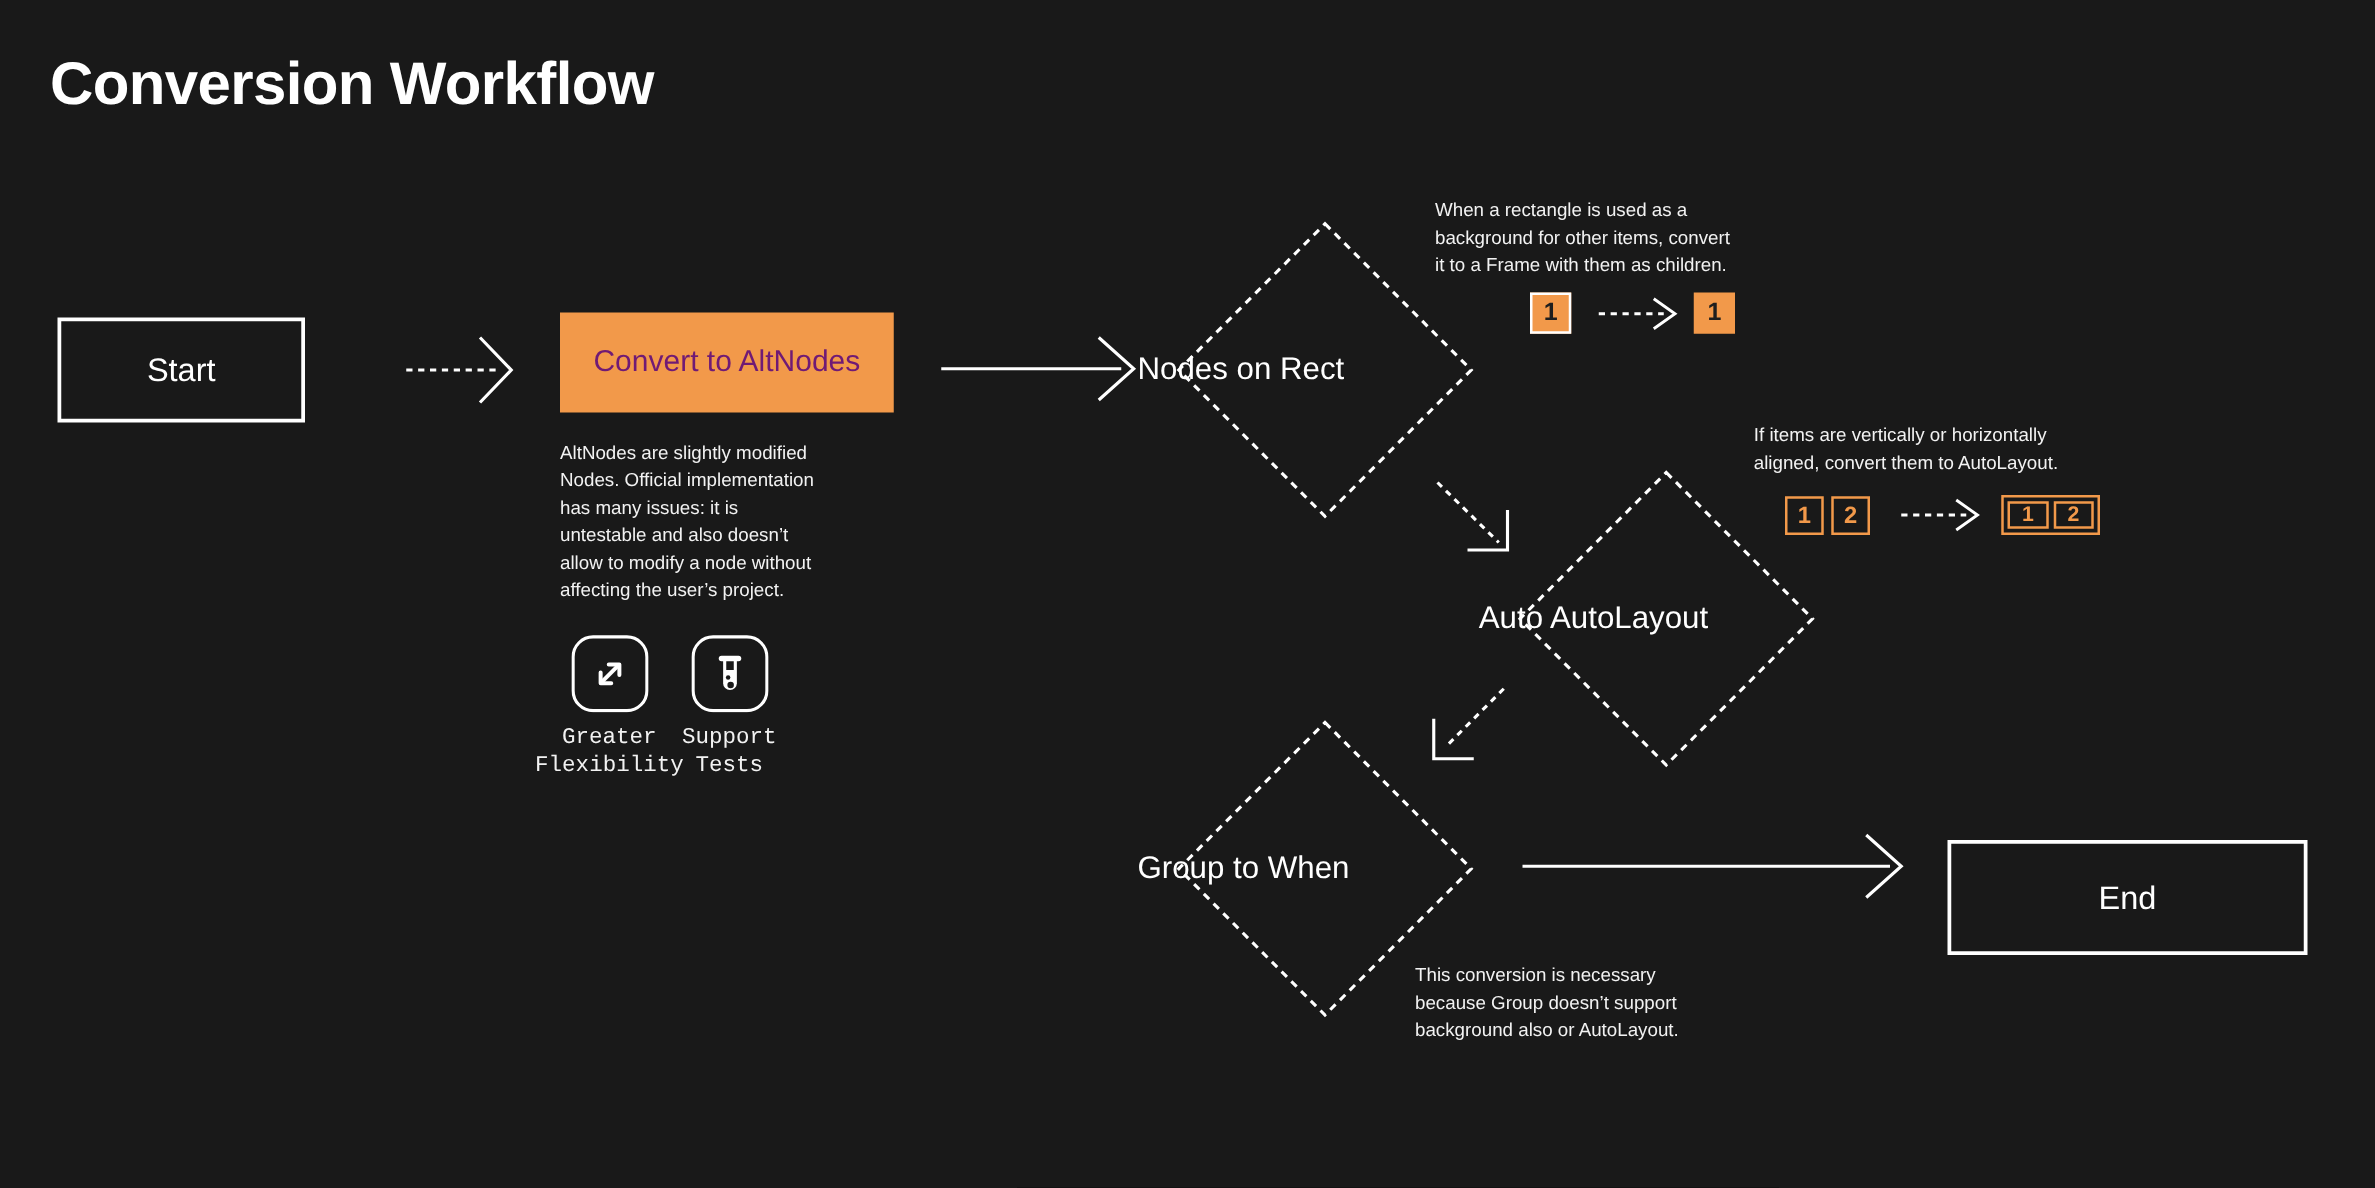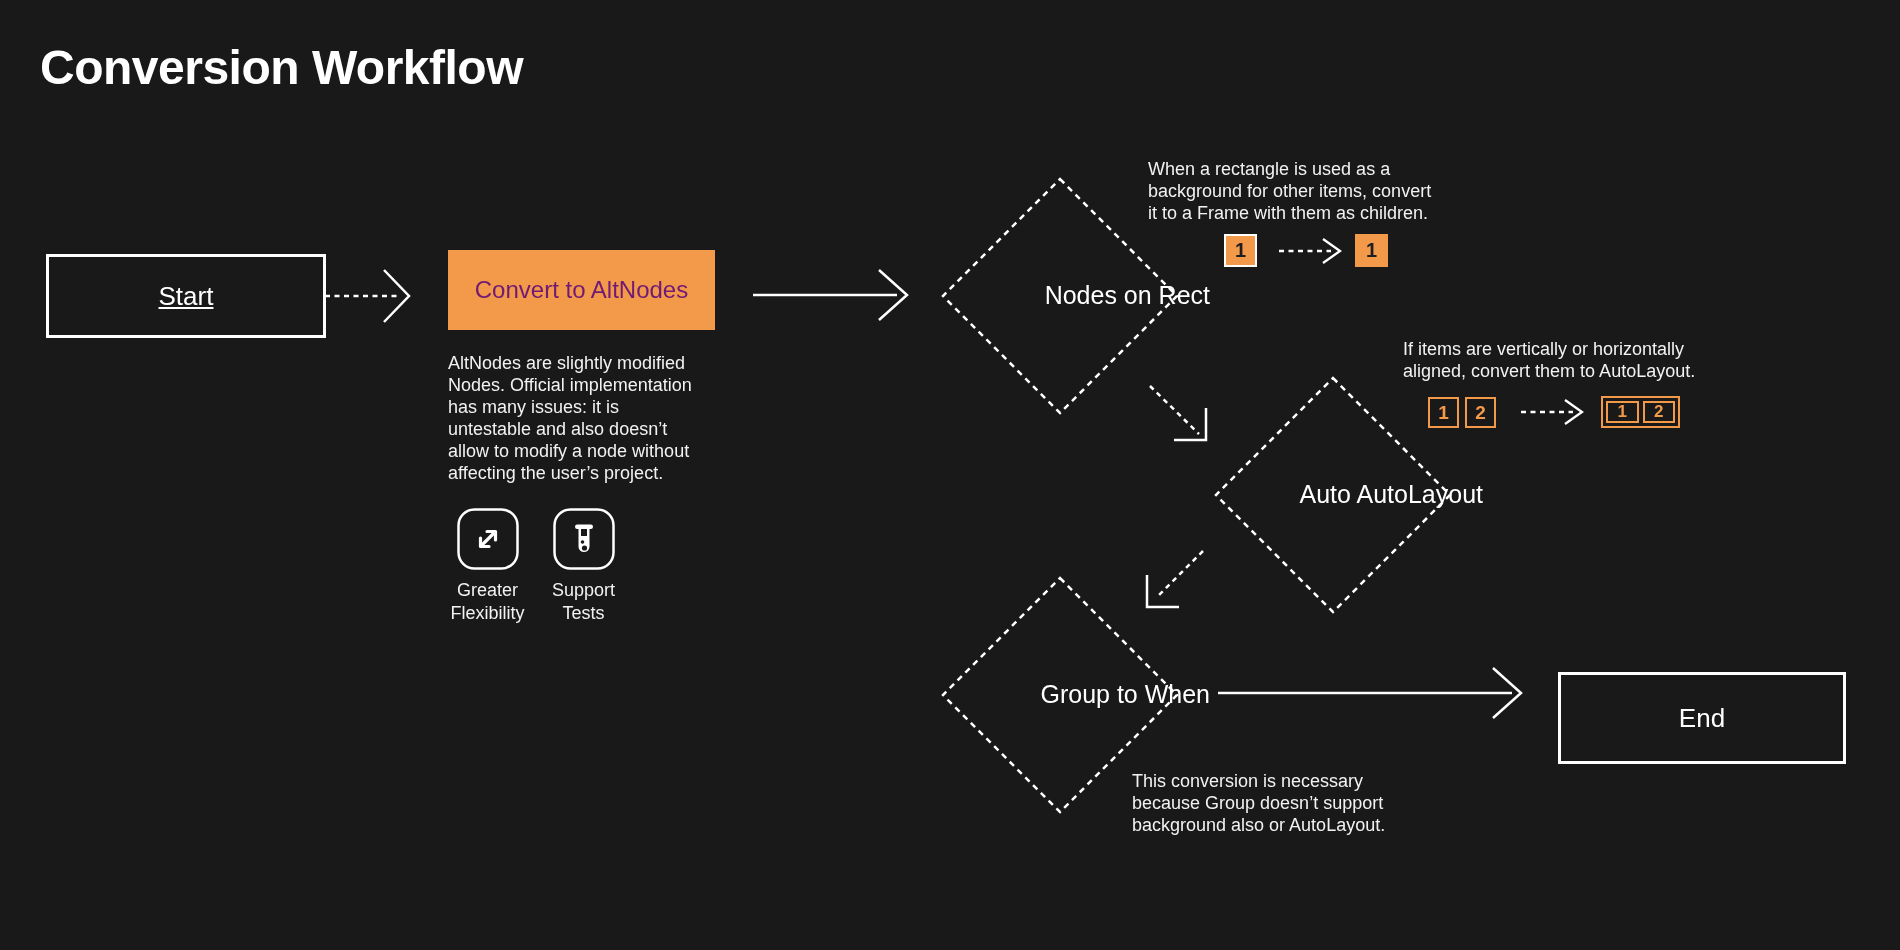--- a/index.html
+++ b/index.html
@@ -15,26 +15,26 @@
   .rect-node{
     position:absolute;border:3px solid #ffffff;box-sizing:border-box;
     display:flex;align-items:center;justify-content:center;font-size:26px;color:#ffffff;
   }
   .orange-node{
     position:absolute;background:#F2994A;box-sizing:border-box;
     display:flex;align-items:center;justify-content:center;
     font-size:24px;font-weight:500;color:#701a75;
   }
   .diamond-label{
-    position:absolute;width:300px;text-align:right;font-size:25px;color:#ffffff;
+    position:absolute;width:300px;text-align:left;font-size:25px;color:#ffffff;
   }
   .para,.note{
-    position:absolute;font-size:18px;line-height:22px;color:#F2F2F2;white-space:pre-line;
+    position:absolute;font-size:15px;line-height:22px;color:#F2F2F2;white-space:pre-line;
   }
-  .features{position:absolute;left:443px;top:508px;display:flex;gap:7px;}
+  .features{position:absolute;left:443px;top:508px;display:flex;gap:7px;font-family:Liberation Mono, monospace;}
   .feature{width:89px;display:flex;flex-direction:column;align-items:center;}
   .feature .icon-box{width:62px;height:62px;}
   .feature .flabel{
     margin-top:9px;font-size:18px;line-height:23px;text-align:center;
     color:#F2F2F2;white-space:pre-line;
   }
   .sq-filled{
     position:absolute;width:33px;height:33px;background:#F2994A;box-sizing:border-box;
     display:flex;align-items:center;justify-content:center;
     font-size:20px;font-weight:700;color:#1E1E1E;
@@ -97,21 +97,21 @@
       <line x1="1279" y1="251" x2="1331" y2="251" stroke-dasharray="5 4.5"></line>
       <polyline points="1323,239 1340,251 1323,263"></polyline>
     </g>
 
     <g stroke-width="2.3">
       <line x1="1521" y1="412" x2="1573" y2="412" stroke-dasharray="5 4.5"></line>
       <polyline points="1565,400 1582,412 1565,424"></polyline>
     </g>
   </svg>
 
-  <div class="rect-node" style="left:46px;top:254px;width:280px;height:84px;text-decoration:underline;">
+  <div class="rect-node" style="left:46px;top:254px;width:198px;height:84px;">
     <span>Start</span>
   </div>
 
   <div class="orange-node" style="left:448px;top:250px;width:267px;height:80px;">
     <span>Convert to AltNodes</span>
   </div>
 
   <div class="para" style="left:448px;top:352px;width:300px;">AltNodes are slightly modified
 Nodes. Official implementation
 has many issues: it is

